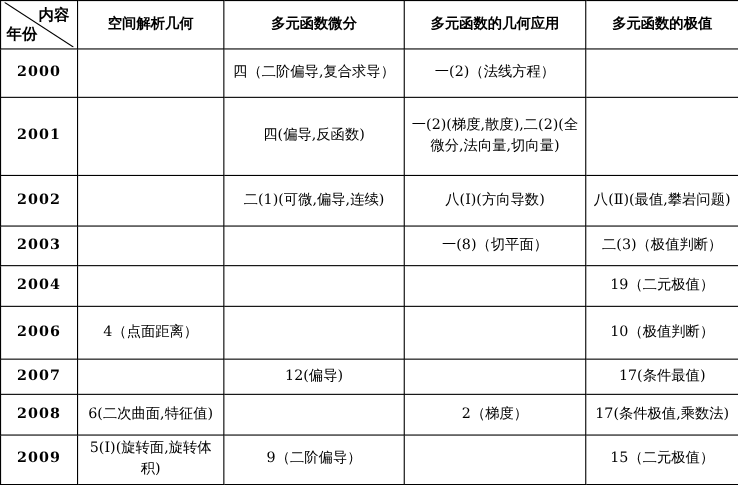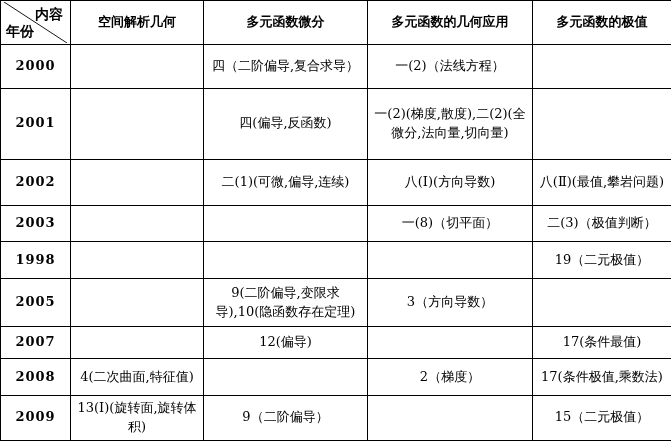--- a/index.html
+++ b/index.html
@@ -109,49 +109,49 @@
         <td>八(Ⅱ)(最值,攀岩问题)</td>
       </tr>
       <tr>
         <td class="year">2003</td>
         <td></td>
         <td></td>
         <td>一(8)（切平面）</td>
         <td>二(3)（极值判断）</td>
       </tr>
       <tr>
-        <td class="year">1998</td>
+        <td class="year">2004</td>
         <td></td>
         <td></td>
         <td></td>
         <td>19（二元极值）</td>
       </tr>
       <tr>
-        <td class="year">2005</td>
+        <td class="year">2006</td>
+        <td>4（点面距离）</td>
         <td></td>
-        <td>9(二阶偏导,变限求导),10(隐函数存在定理)</td>
-        <td>3（方向导数）</td>
         <td></td>
+        <td>10（极值判断）</td>
       </tr>
       <tr>
         <td class="year">2007</td>
         <td></td>
         <td>12(偏导)</td>
         <td></td>
         <td>17(条件最值)</td>
       </tr>
       <tr>
         <td class="year">2008</td>
-        <td>4(二次曲面,特征值)</td>
+        <td>6(二次曲面,特征值)</td>
         <td></td>
         <td>2（梯度）</td>
         <td>17(条件极值,乘数法)</td>
       </tr>
       <tr>
         <td class="year">2009</td>
-        <td>13(Ⅰ)(旋转面,旋转体积)</td>
+        <td>5(Ⅰ)(旋转面,旋转体积)</td>
         <td>9（二阶偏导）</td>
         <td></td>
         <td>15（二元极值）</td>
       </tr>
     </tbody>
   </table>
 </div>
 
 </body></html>

